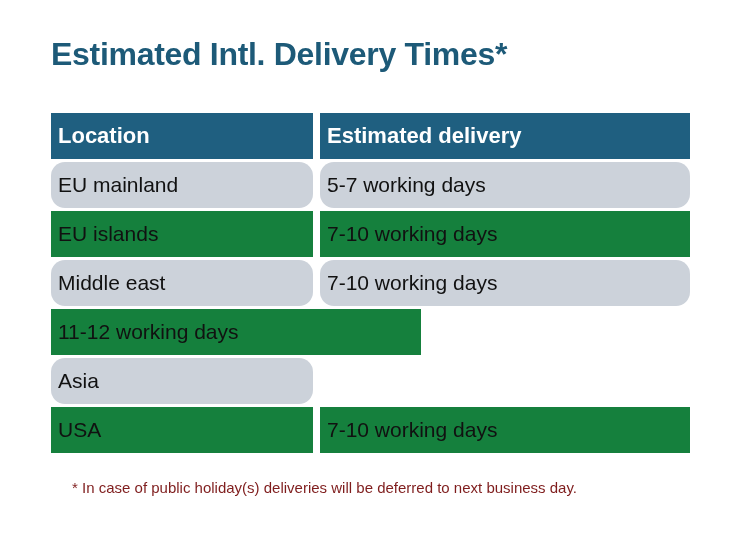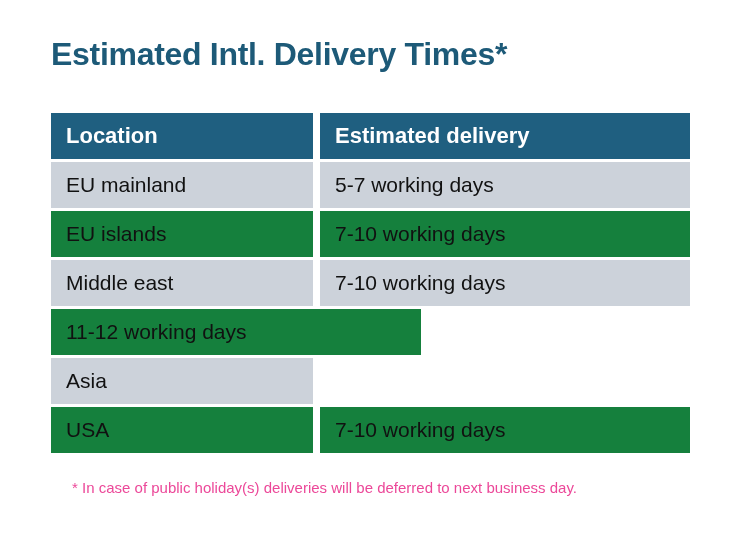--- a/index.html
+++ b/index.html
@@ -39,21 +39,21 @@
   .row {
     display: flex;
     width: 100%;
     margin-bottom: 3px;
   }
   .cell {
     box-sizing: border-box;
     height: 46px;
     display: flex;
     align-items: center;
-    padding-left: 15px;
+    padding-left: 7px;
     font-size: 21px;
     color: #111111;
     overflow: hidden;
     white-space: nowrap;
   }
   .col-loc {
     width: 262px;
     flex: 0 0 262px;
     margin-right: 7px;
   }
@@ -63,30 +63,31 @@
   }
   .header-row .cell {
     background: #1f5f80;
     color: #ffffff;
     font-weight: bold;
     height: 46px;
     font-size: 22px;
   }
   .row-dark .cell {
     background: #ccd2da;
+    border-radius: 14px;
   }
   .row-light .cell {
     background: #15803d;
   }
   .footnote {
     position: absolute;
     left: 72px;
     top: 479px;
     font-size: 15px;
-    color: #ec4899;
+    color: #7f1d1d;
     white-space: nowrap;
   }
 </style>
 </head>
 <body>
 
 <div class="page">
 
   <div class="title">Estimated Intl. Delivery Times*</div>
 

